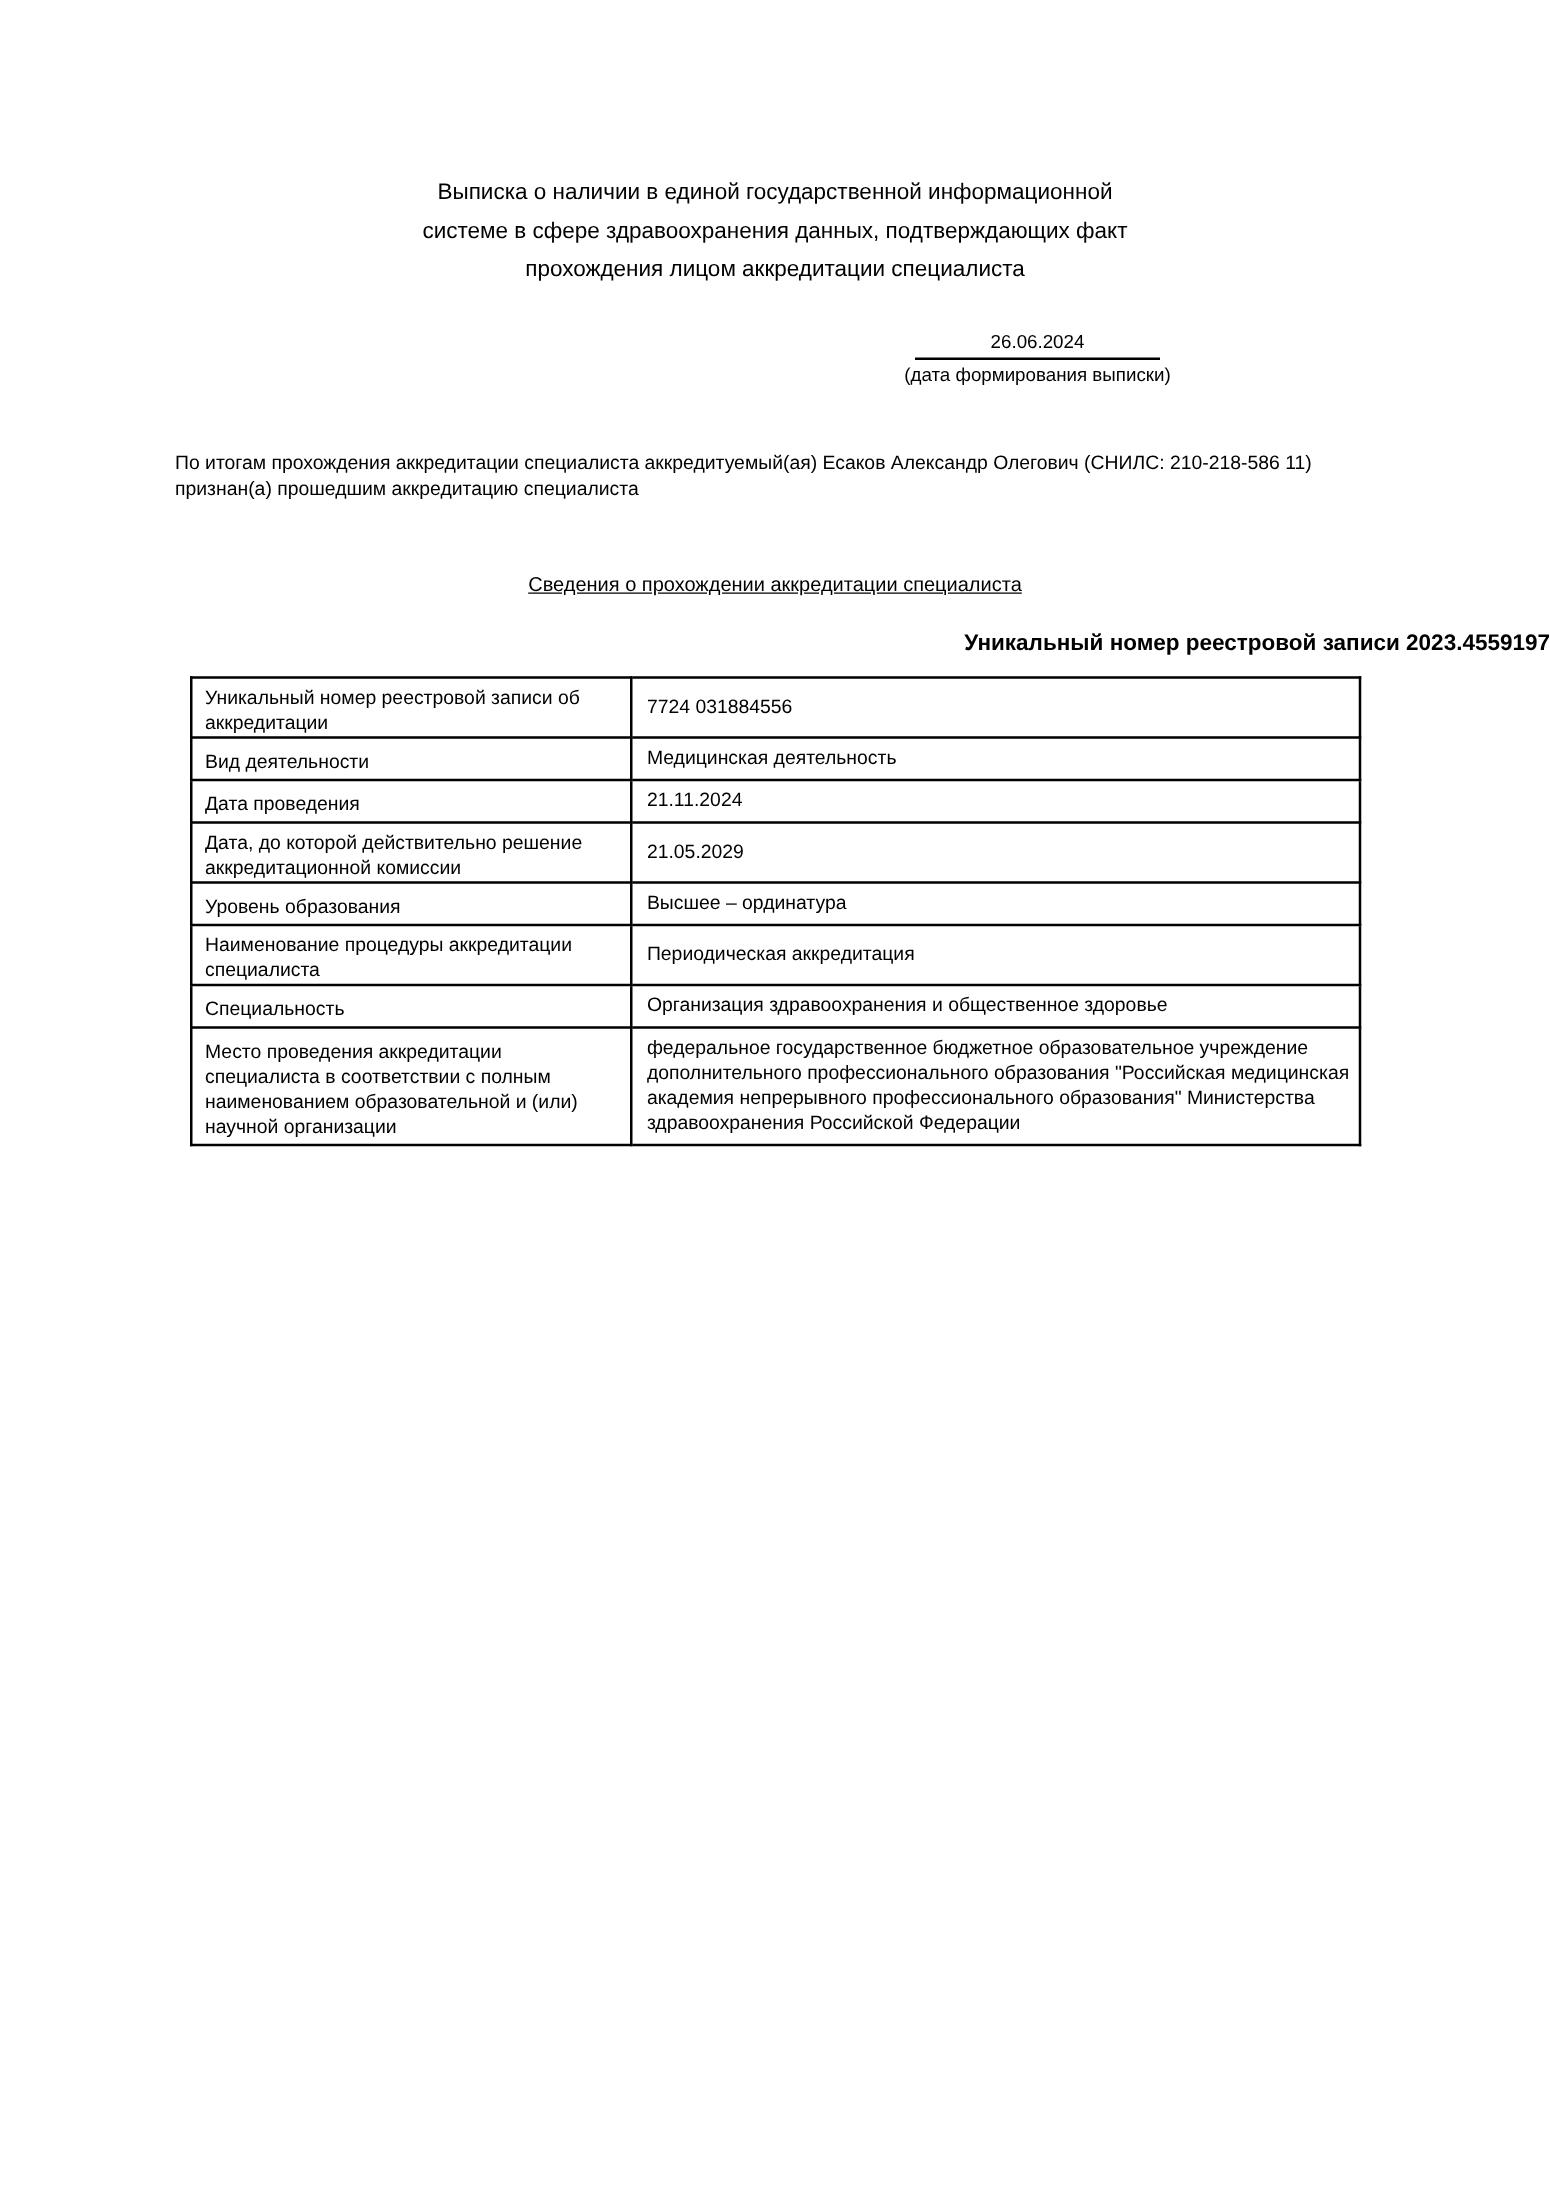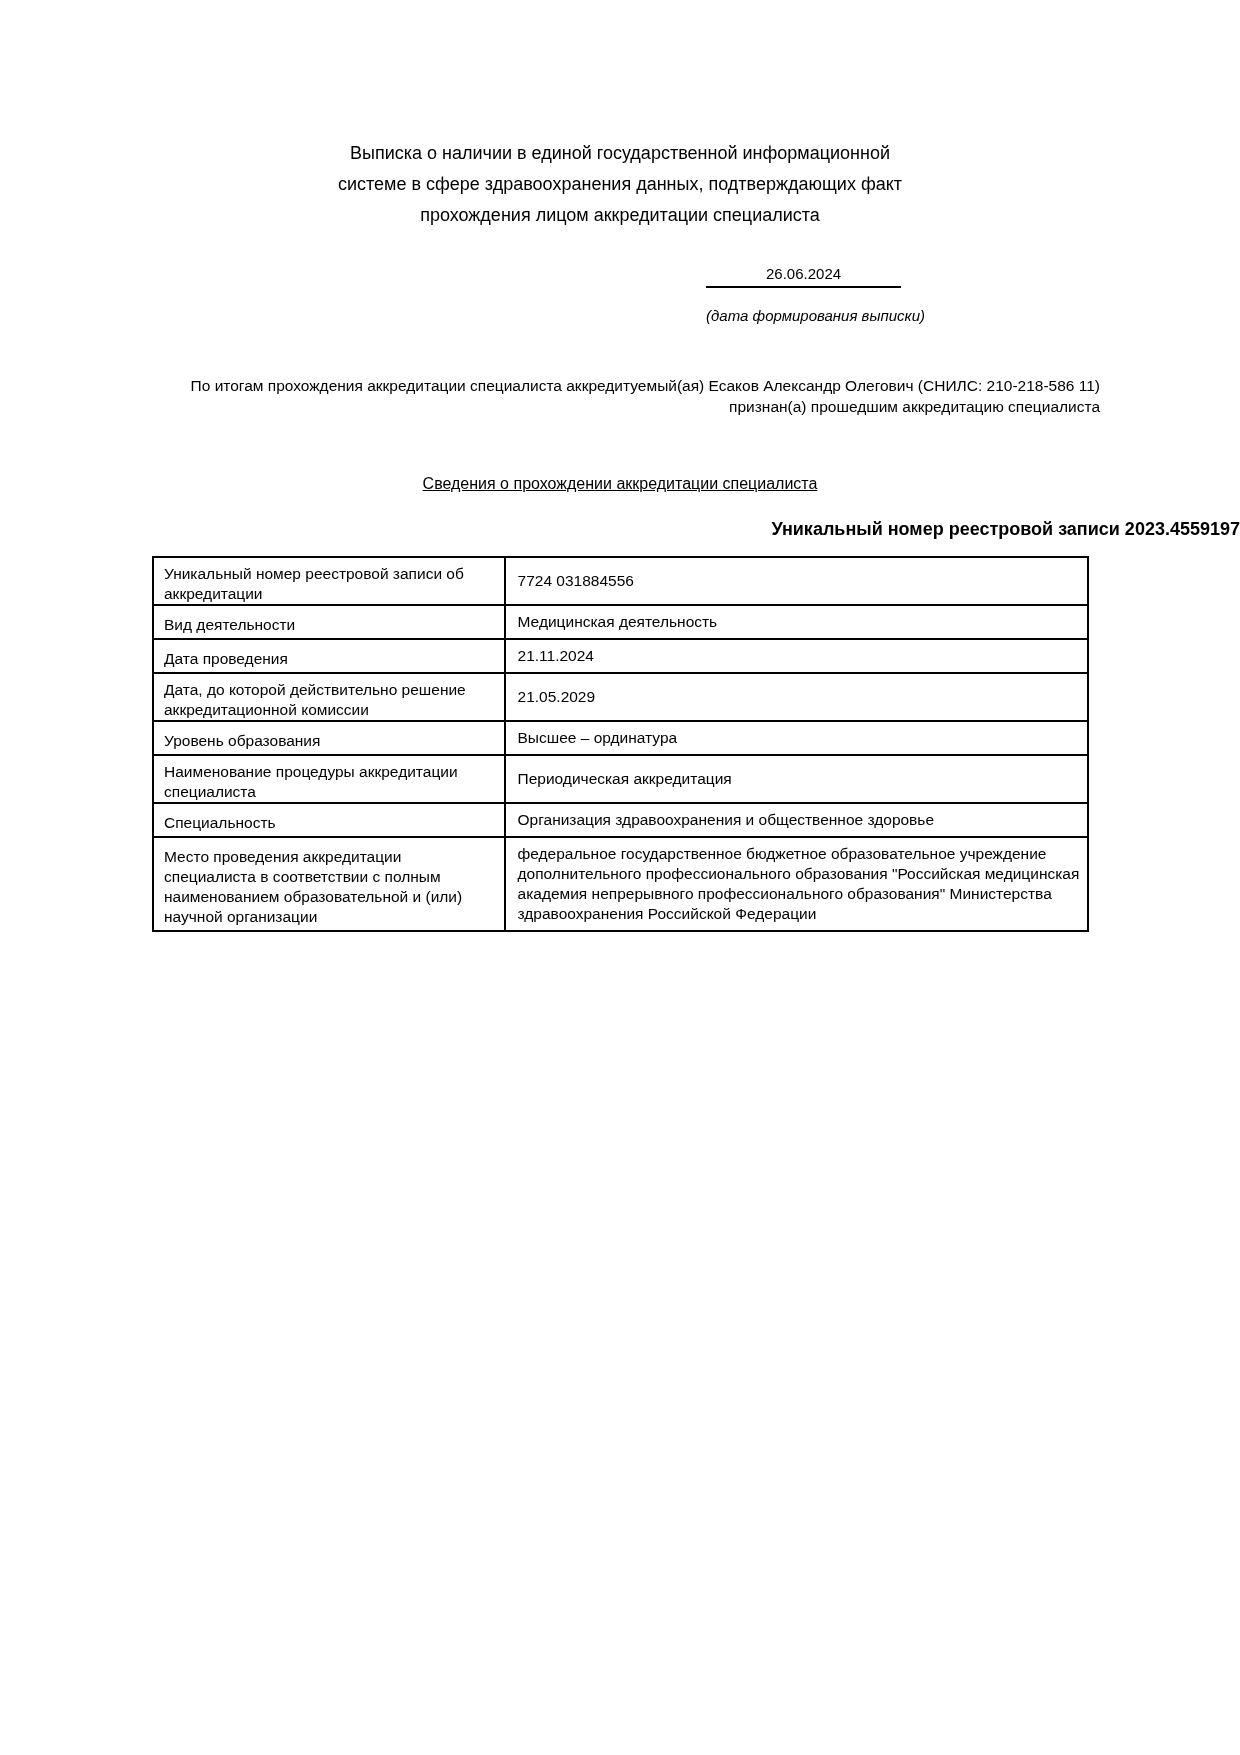--- a/index.html
+++ b/index.html
@@ -16,37 +16,37 @@
     margin-top: 138px;
     text-align: center;
     font-weight: normal;
     font-size: 18px;
     line-height: 31px;
   }
   .date-block {
     margin-top: 34px;
     margin-left: 706px;
     width: 248px;
+    text-align: center;
     font-size: 15px;
   }
   .date-value {
     display: inline-block;
     border-bottom: 2px solid #000000;
     padding: 0 60px 3px 60px;
     line-height: 18px;
   }
   .date-caption {
-    margin-top: 18px;
+    margin-top: 3px;
     line-height: 19px;
-    font-style: italic;
   }
   .intro-paragraph {
     margin: 50px auto 0 auto;
     width: 960px;
-    text-align: right;
+    text-align: left;
     font-size: 15.5px;
     line-height: 21px;
   }
   .section-heading {
     margin-top: 58px;
     text-align: center;
     font-size: 16px;
     text-decoration: underline;
   }
   .registry-line {

